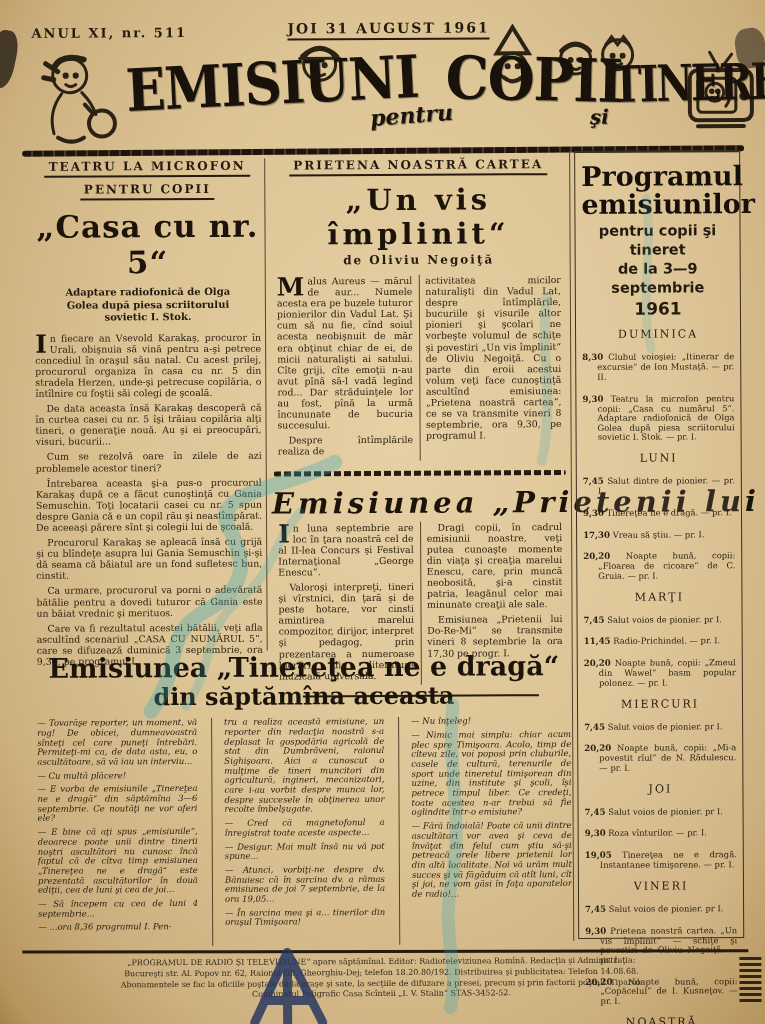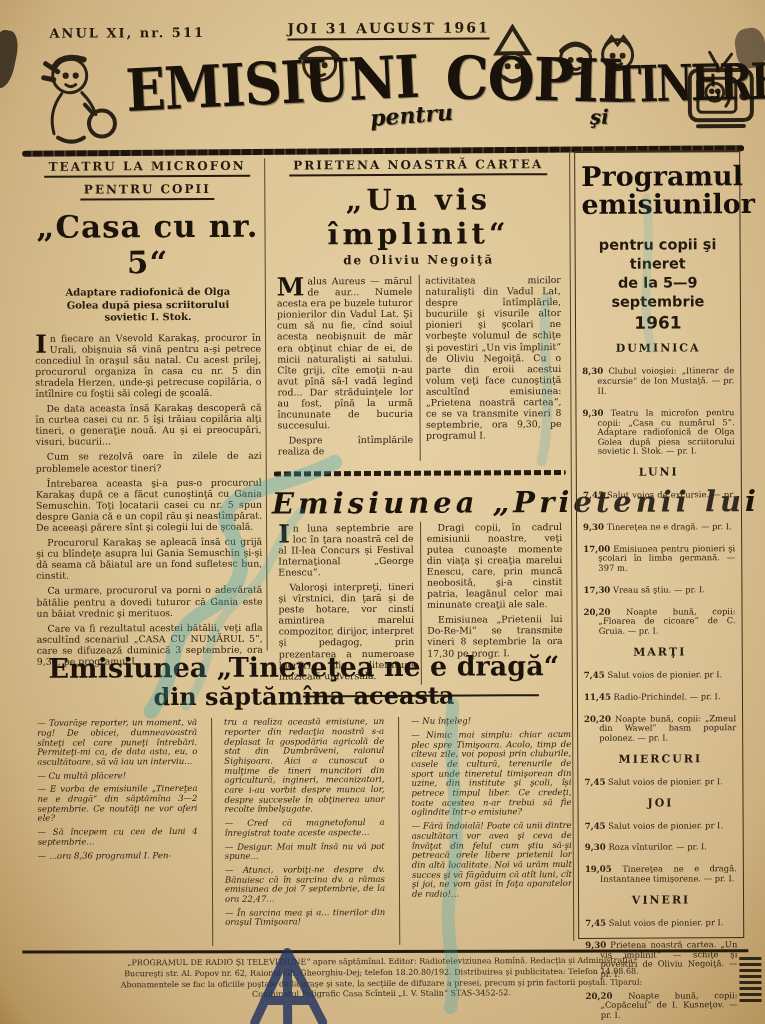--- a/index.html
+++ b/index.html
@@ -5,21 +5,21 @@
   html,body{margin:0;padding:0;background:#6b5a3e;}
   #page{
     position:relative;width:765px;height:1024px;overflow:hidden;
     background:
       radial-gradient(ellipse at 52% 42%, #e6d0a4 0%, #dcc495 48%, #cdb080 78%, #b6955e 96%, #a5834d 100%);
     font-family:"DejaVu Serif","Liberation Serif",serif;
     color:#2a2013;
   }
   #sheet{position:absolute;inset:0;transform:rotate(-0.3deg);}
   
-  .issue{position:absolute;left:52px;top:24px;font-weight:bold;font-size:13px;letter-spacing:2px;color:#241a0e;}
+  .issue{position:absolute;left:34px;top:24px;font-weight:bold;font-size:13px;letter-spacing:2px;color:#241a0e;}
   .date{position:absolute;left:290px;top:20px;font-weight:bold;font-size:14px;letter-spacing:2px;border-bottom:2px solid #241a0e;padding-bottom:2px;color:#241a0e;}
   .mast-word{position:absolute;font-weight:bold;color:#19120a;font-family:"DejaVu Serif",serif;text-shadow:1px 1px 0 rgba(25,18,10,.35);}
   .w1{left:128px;top:52px;font-size:52px;transform:rotate(-2.5deg) scaleY(1.12);letter-spacing:-1px;}
   .w2{left:372px;top:102px;font-size:22px;font-style:italic;transform:rotate(-4deg);}
   .w3{left:448px;top:48px;font-size:54px;transform:rotate(1.5deg) scaleY(1.1);letter-spacing:-1px;}
   .w4{left:592px;top:106px;font-size:20px;font-style:italic;}
   .w5{left:614px;top:60px;font-size:40px;transform:rotate(-1deg) scaleY(1.25);letter-spacing:-2px;}
   .doodle{position:absolute;opacity:.92;}
   .mast-rule{position:absolute;left:24px;top:148px;width:722px;height:6px;
     background:repeating-linear-gradient(90deg,#1d150b 0 9px,#4a3a24 9px 11px);
@@ -49,23 +49,23 @@
   .youth h2{margin:0;text-align:center;font-size:27px;font-weight:bold;color:#1c140b;line-height:1.1;}
   .youth h3{margin:0 0 8px;text-align:center;font-size:24px;font-weight:bold;color:#1c140b;line-height:1.15;}
   .threecol{display:flex;gap:14px;height:228px;overflow:hidden;}
   .threecol .c{flex:1;}
   .threecol .c + .c{border-left:1px solid #55432b;padding-left:12px;}
   .threecol p{font-size:8.5px;line-height:1.14;font-style:italic;}
   
   .program{position:absolute;left:576px;top:152px;width:166px;height:788px;
     border:1px solid #3b2d19;border-top:2px solid #3b2d19;padding:10px 6px 4px;box-sizing:border-box;background:rgba(255,240,205,.10);}
   .program .pt{ text-align:center;font-weight:bold;font-size:27px;line-height:1.02;color:#17100a;margin:0;letter-spacing:0;}
-  .program .ps{text-align:center;font-weight:bold;font-size:14.5px;line-height:1.3;color:#241a0e;font-family:"DejaVu Sans","Liberation Sans",sans-serif;margin:18px 0 0;}
+  .program .ps{text-align:center;font-weight:bold;font-size:14.5px;line-height:1.3;color:#241a0e;font-family:"DejaVu Sans","Liberation Sans",sans-serif;margin:4px 0 0;}
   .program .py{text-align:center;font-weight:bold;font-size:17px;margin:2px 0 4px;font-family:"DejaVu Sans",sans-serif;color:#241a0e;}
-  .program h4{margin:9px 0 4px;text-align:center;font-size:11px;font-weight:bold;letter-spacing:2px;color:#241a0e;}
+  .program h4{margin:9px 0 4px;text-align:center;font-size:11px;font-weight:normal;letter-spacing:2px;color:#241a0e;}
   .program p.entry{margin:12px 0 3px;font-size:8.4px;line-height:1.15;text-align:justify;padding-left:15px;text-indent:-15px;color:#2b2113;}
   .program p.entry b{font-size:8.6px;}
   
   .vr{position:absolute;width:1px;background:#55432b;}
   
   .foot-rule{position:absolute;left:20px;top:950px;width:726px;height:3px;background:#241a0e;transform:rotate(0.2deg);}
   .footer{position:absolute;left:34px;top:957px;width:690px;text-align:center;font-size:8px;line-height:1.35;color:#33281a;}
   .footer div{white-space:nowrap;overflow:hidden;}
   .barcode{position:absolute;right:6px;top:956px;width:22px;height:48px;
     background:repeating-linear-gradient(0deg,#17110a 0 3px,transparent 3px 6px);opacity:.85;}
@@ -204,64 +204,65 @@
       </section>
     </div>
 
     <section class="youth">
       <h2>Emisiunea „Tinereţea ne e dragă“</h2>
       <h3>din săptămîna aceasta</h3>
       <div class="threecol">
         <div class="c">
           <p class="body noindent">— Tovarăşe reporter, un moment, vă rog! De obicei, dumneavoastră sînteţi cel care puneţi întrebări. Permiteţi-mi ca, de data asta, eu, o ascultătoare, să vă iau un interviu...</p>
           <p class="body noindent">— Cu multă plăcere!</p>
-          <p class="body noindent">— E vorba de emisiunile „Tinereţea ne e dragă“ din săptămîna 3—2 septembrie. Ce noutăţi ne vor oferi ele?</p>
+          <p class="body noindent">— E vorba de emisiunile „Tinereţea ne e dragă“ din săptămîna 3—6 septembrie. Ce noutăţi ne vor oferi ele?</p>
+          <p class="body noindent">— E bine că aţi spus „emisiunile“, deoarece poate unii dintre tinerii noştri ascultători nu cunosc încă faptul că de cîtva timp emisiunea „Tinereţea ne e dragă“ este prezentată ascultătorilor în două ediţii, cea de luni şi cea de joi...</p>
           <p class="body noindent">— Să începem cu cea de luni 4 septembrie...</p>
           <p class="body noindent">— ...ora 8,36 programul I. Pen-</p>
         </div>
         <div class="c">
           <p class="body noindent">tru a realiza această emisiune, un reporter din redacţia noastră s-a deplasat la gospodăria agricolă de stat din Dumbrăveni, raionul Sighişoara. Aici a cunoscut o mulţime de tineri muncitori din agricultură, ingineri, mecanizatori, care i-au vorbit despre munca lor, despre succesele în obţinerea unor recolte îmbelşugate.</p>
           <p class="body noindent">— Cred că magnetofonul a înregistrat toate aceste aspecte...</p>
           <p class="body noindent">— Desigur. Mai mult însă nu vă pot spune...</p>
-          <p class="body noindent">— Atunci, vorbiţi-ne despre dv. Bănuiesc că în sarcina dv. a rămas emisiunea de joi 7 septembrie, de la ora 22,47...</p>
+          <p class="body noindent">— Atunci, vorbiţi-ne despre dv. Bănuiesc că în sarcina dv. a rămas emisiunea de joi 7 septembrie, de la ora 19,05...</p>
           <p class="body noindent">— În sarcina mea şi a... tinerilor din oraşul Timişoara!</p>
         </div>
         <div class="c">
           <p class="body noindent">— Nu înţeleg!</p>
           <p class="body noindent">— Nimic mai simplu: chiar acum plec spre Timişoara. Acolo, timp de cîteva zile, voi poposi prin cluburile, casele de cultură, terenurile de sport unde tineretul timişorean din uzine, din institute şi şcoli, îşi petrece timpul liber. Ce credeţi, toate acestea n-ar trebui să fie oglindite într-o emisiune?</p>
           <p class="body noindent">— Fără îndoială! Poate că unii dintre ascultători vor avea şi ceva de învăţat din felul cum ştiu să-şi petreacă orele libere prietenii lor din altă localitate. Noi vă urăm mult succes şi vă făgăduim că atît luni, cît şi joi, ne vom găsi în faţa aparatelor de radio!...</p>
         </div>
       </div>
     </section>
 
     <aside class="program">
       <p class="pt">Programul</p>
       <p class="pt">emisiunilor</p>
       <p class="ps">pentru copii şi tineret</p>
-      <p class="ps" style="margin-top:0;">de la 5—9 septembrie</p>
+      <p class="ps" style="margin-top:0;">de la 3—9 septembrie</p>
       <p class="py">1961</p>
 
       <h4>DUMINICA</h4>
       <p class="entry"><b>8,30</b> <span>Clubul voioşiei: „Itinerar de excursie“ de Ion Mustaţă. — pr. II.</span></p>
       <p class="entry"><b>9,30</b> <span>Teatru la microfon pentru copii: „Casa cu numărul 5“. Adaptare radiofonică de Olga Golea după piesa scriitorului sovietic I. Stok. — pr. I.</span></p>
 
       <h4>LUNI</h4>
-      <p class="entry"><b>7,45</b> <span>Salut voios de excursie. — pr. I.</span></p>
+      <p class="entry"><b>7,45</b> <span>Salut dintre de pionier. — pr. I.</span></p>
       <p class="entry"><b>9,30</b> <span>Tinereţea ne e dragă. — pr. I.</span></p>
-      <p class="entry"><b>17,00</b> <span>Emisiunea pentru pionieri şi şcolari în limba germană. — 397 m.</span></p>
       <p class="entry"><b>17,30</b> <span>Vreau să ştiu. — pr. I.</span></p>
       <p class="entry"><b>20,20</b> <span>Noapte bună, copii: „Floarea de cicoare“ de C. Gruia. — pr. I.</span></p>
 
       <h4>MARŢI</h4>
       <p class="entry"><b>7,45</b> <span>Salut voios de pionier. pr I.</span></p>
       <p class="entry"><b>11,45</b> <span>Radio-Prichindel. — pr. I.</span></p>
       <p class="entry"><b>20,20</b> <span>Noapte bună, copii: „Zmeul din Wawel“ basm popular polonez. — pr. I.</span></p>
 
       <h4>MIERCURI</h4>
       <p class="entry"><b>7,45</b> <span>Salut voios de pionier. pr I.</span></p>
+      <p class="entry"><b>20,20</b> <span>Noapte bună, copii: „Mi-a povestit rîul“ de N. Rădulescu. — pr. I.</span></p>
 
       <h4>JOI</h4>
       <p class="entry"><b>7,45</b> <span>Salut voios de pionier. pr I.</span></p>
       <p class="entry"><b>9,30</b> <span>Roza vînturilor. — pr. I.</span></p>
       <p class="entry"><b>19,05</b> <span>Tinereţea ne e dragă. Instantanee timişorene. — pr. I.</span></p>
 
       <h4>VINERI</h4>
       <p class="entry"><b>7,45</b> <span>Salut voios de pionier. pr I.</span></p>
       <p class="entry"><b>9,30</b> <span>Prietena noastră cartea. „Un vis împlinit“ — schiţe şi povestiri de Oliviu Negoiţă. — pr. I.</span></p>
       <p class="entry"><b>20,20</b> <span>Noapte bună, copii: „Copăcelul“ de I. Kusneţov. — pr. I.</span></p>

